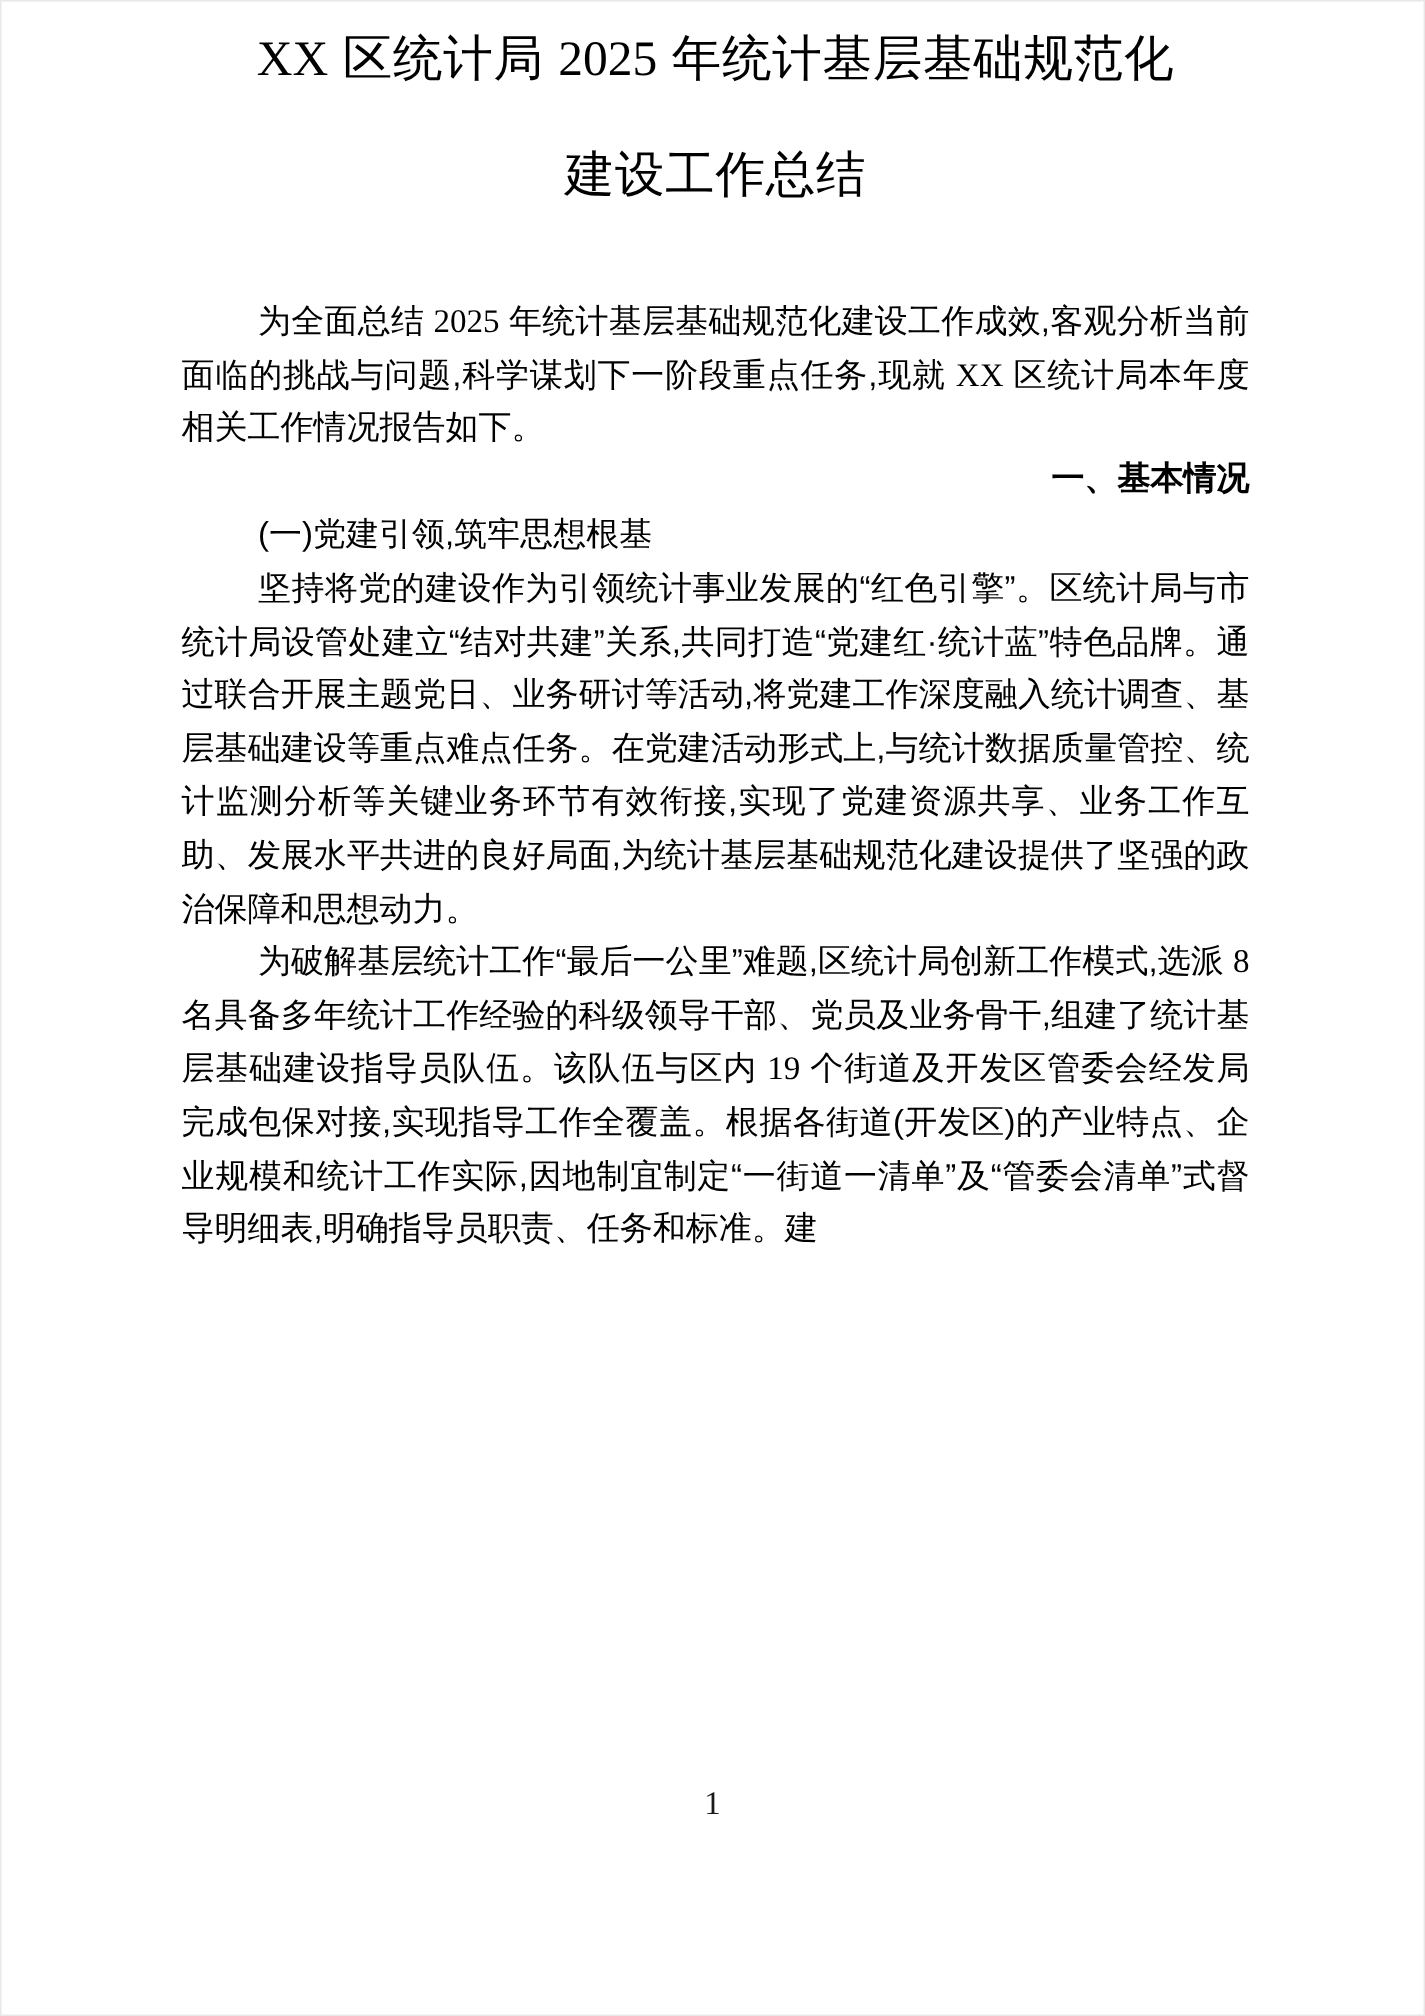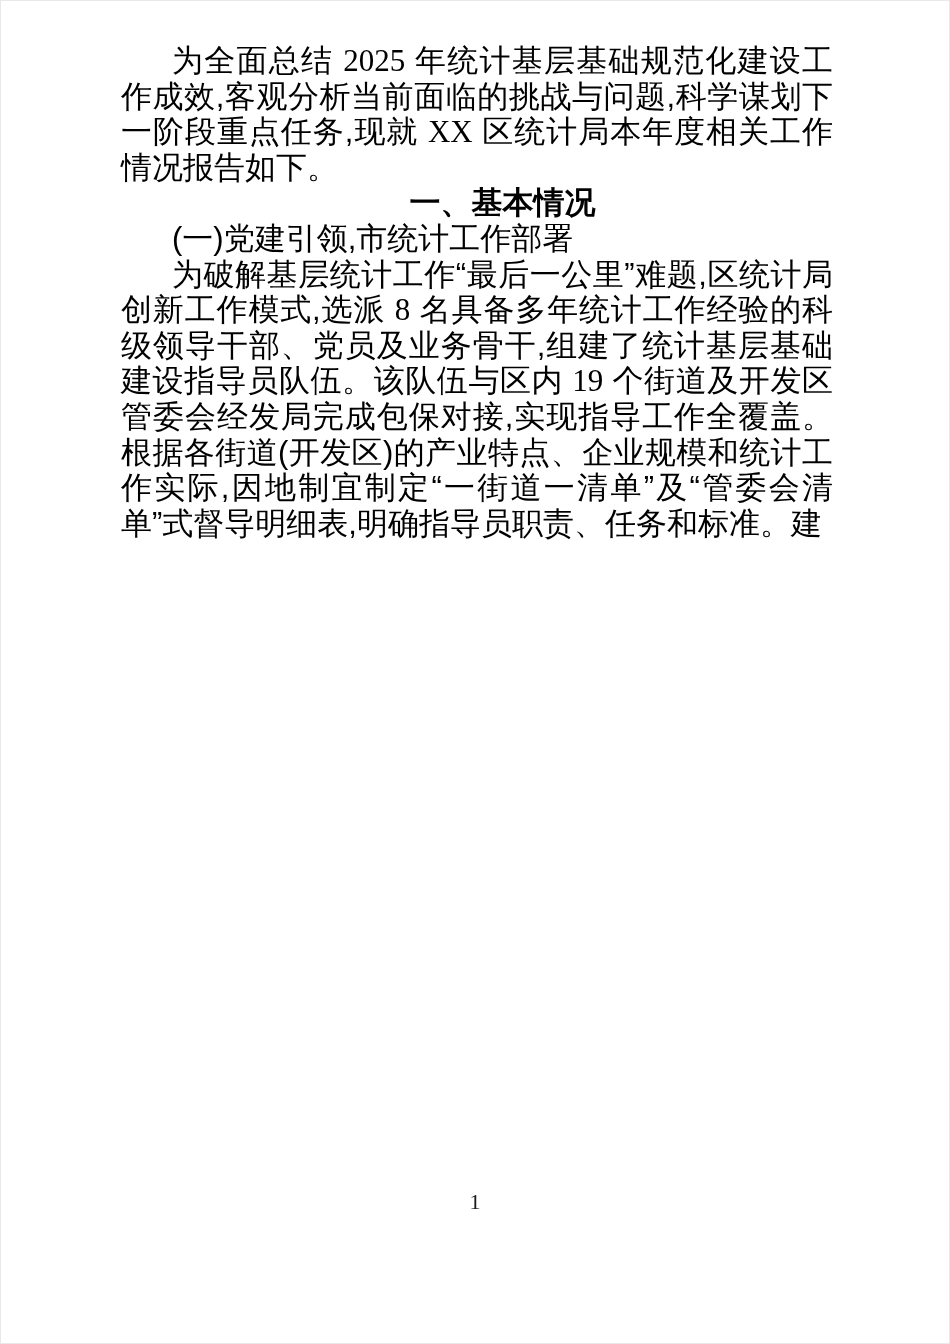--- a/index.html
+++ b/index.html
@@ -45,43 +45,44 @@
     white-space: nowrap;
   }
 
   .title-spacer {
     height: 42px;
   }
 
   
   .body-block {
     font-family: "Liberation Sans", "DejaVu Sans", sans-serif;
-    font-size: 31px;
+    font-size: 22px;
     line-height: 35.6px;
     text-align: justify;
     text-justify: inter-character;
     color: #000000;
   }
 
   .para {
     margin: 0;
     padding: 0;
     text-indent: 51px;
     text-align: justify;
     text-justify: inter-character;
     word-break: break-all;
   }
 
   .heading {
     margin: 0;
     padding: 0;
     text-indent: 51px;
     font-weight: bold;
-    text-align: center;
+    text-align: right;
     white-space: nowrap;
+    font-family: Liberation Mono, monospace;
   }
 
   .subheading {
     margin: 0;
     padding: 0;
     text-indent: 51px;
     text-align: left;
     white-space: nowrap;
   }
 
@@ -104,27 +105,32 @@
     color: #1a1a1a;
   }
 </style>
 </head>
 <body>
 
 <div class="page">
 
   <div class="content">
 
+    <h1 class="doc-title">
+      <span class="title-line"><span class="lat">XX</span> 区统计局 <span class="lat">2025</span> 年统计基层基础规范化</span>
+      <span class="title-line">建设工作总结</span>
+    </h1>
 
     <div class="title-spacer"></div>
 
     <div class="body-block">
       <p class="para">为全面总结 <span class="lat">2025</span> 年统计基层基础规范化建设工作成效,客观分析当前面临的挑战与问题,科学谋划下一阶段重点任务,现就 <span class="lat">XX</span> 区统计局本年度相关工作情况报告如下。</p>
       <p class="heading">一、基本情况</p>
-      <p class="subheading">(一)党建引领,市统计工作部署</p>
+      <p class="subheading">(一)党建引领,筑牢思想根基</p>
+      <p class="para">坚持将党的建设作为引领统计事业发展的“红色引擎”。区统计局与市统计局设管处建立“结对共建”关系,共同打造“党建红·统计蓝”特色品牌。通过联合开展主题党日、业务研讨等活动,将党建工作深度融入统计调查、基层基础建设等重点难点任务。在党建活动形式上,与统计数据质量管控、统计监测分析等关键业务环节有效衔接,实现了党建资源共享、业务工作互助、发展水平共进的良好局面,为统计基层基础规范化建设提供了坚强的政治保障和思想动力。</p>
       <p class="para">为破解基层统计工作“最后一公里”难题,区统计局创新工作模式,选派 <span class="lat">8</span> 名具备多年统计工作经验的科级领导干部、党员及业务骨干,组建了统计基层基础建设指导员队伍。该队伍与区内 <span class="lat">19</span> 个街道及开发区管委会经发局完成包保对接,实现指导工作全覆盖。根据各街道(开发区)的产业特点、企业规模和统计工作实际,因地制宜制定“一街道一清单”及“管委会清单”式督导明细表,明确指导员职责、任务和标准。建</p>
     </div>
 
   </div>
 
   <div class="page-number">1</div>
 
 </div>
 
 </body></html>

